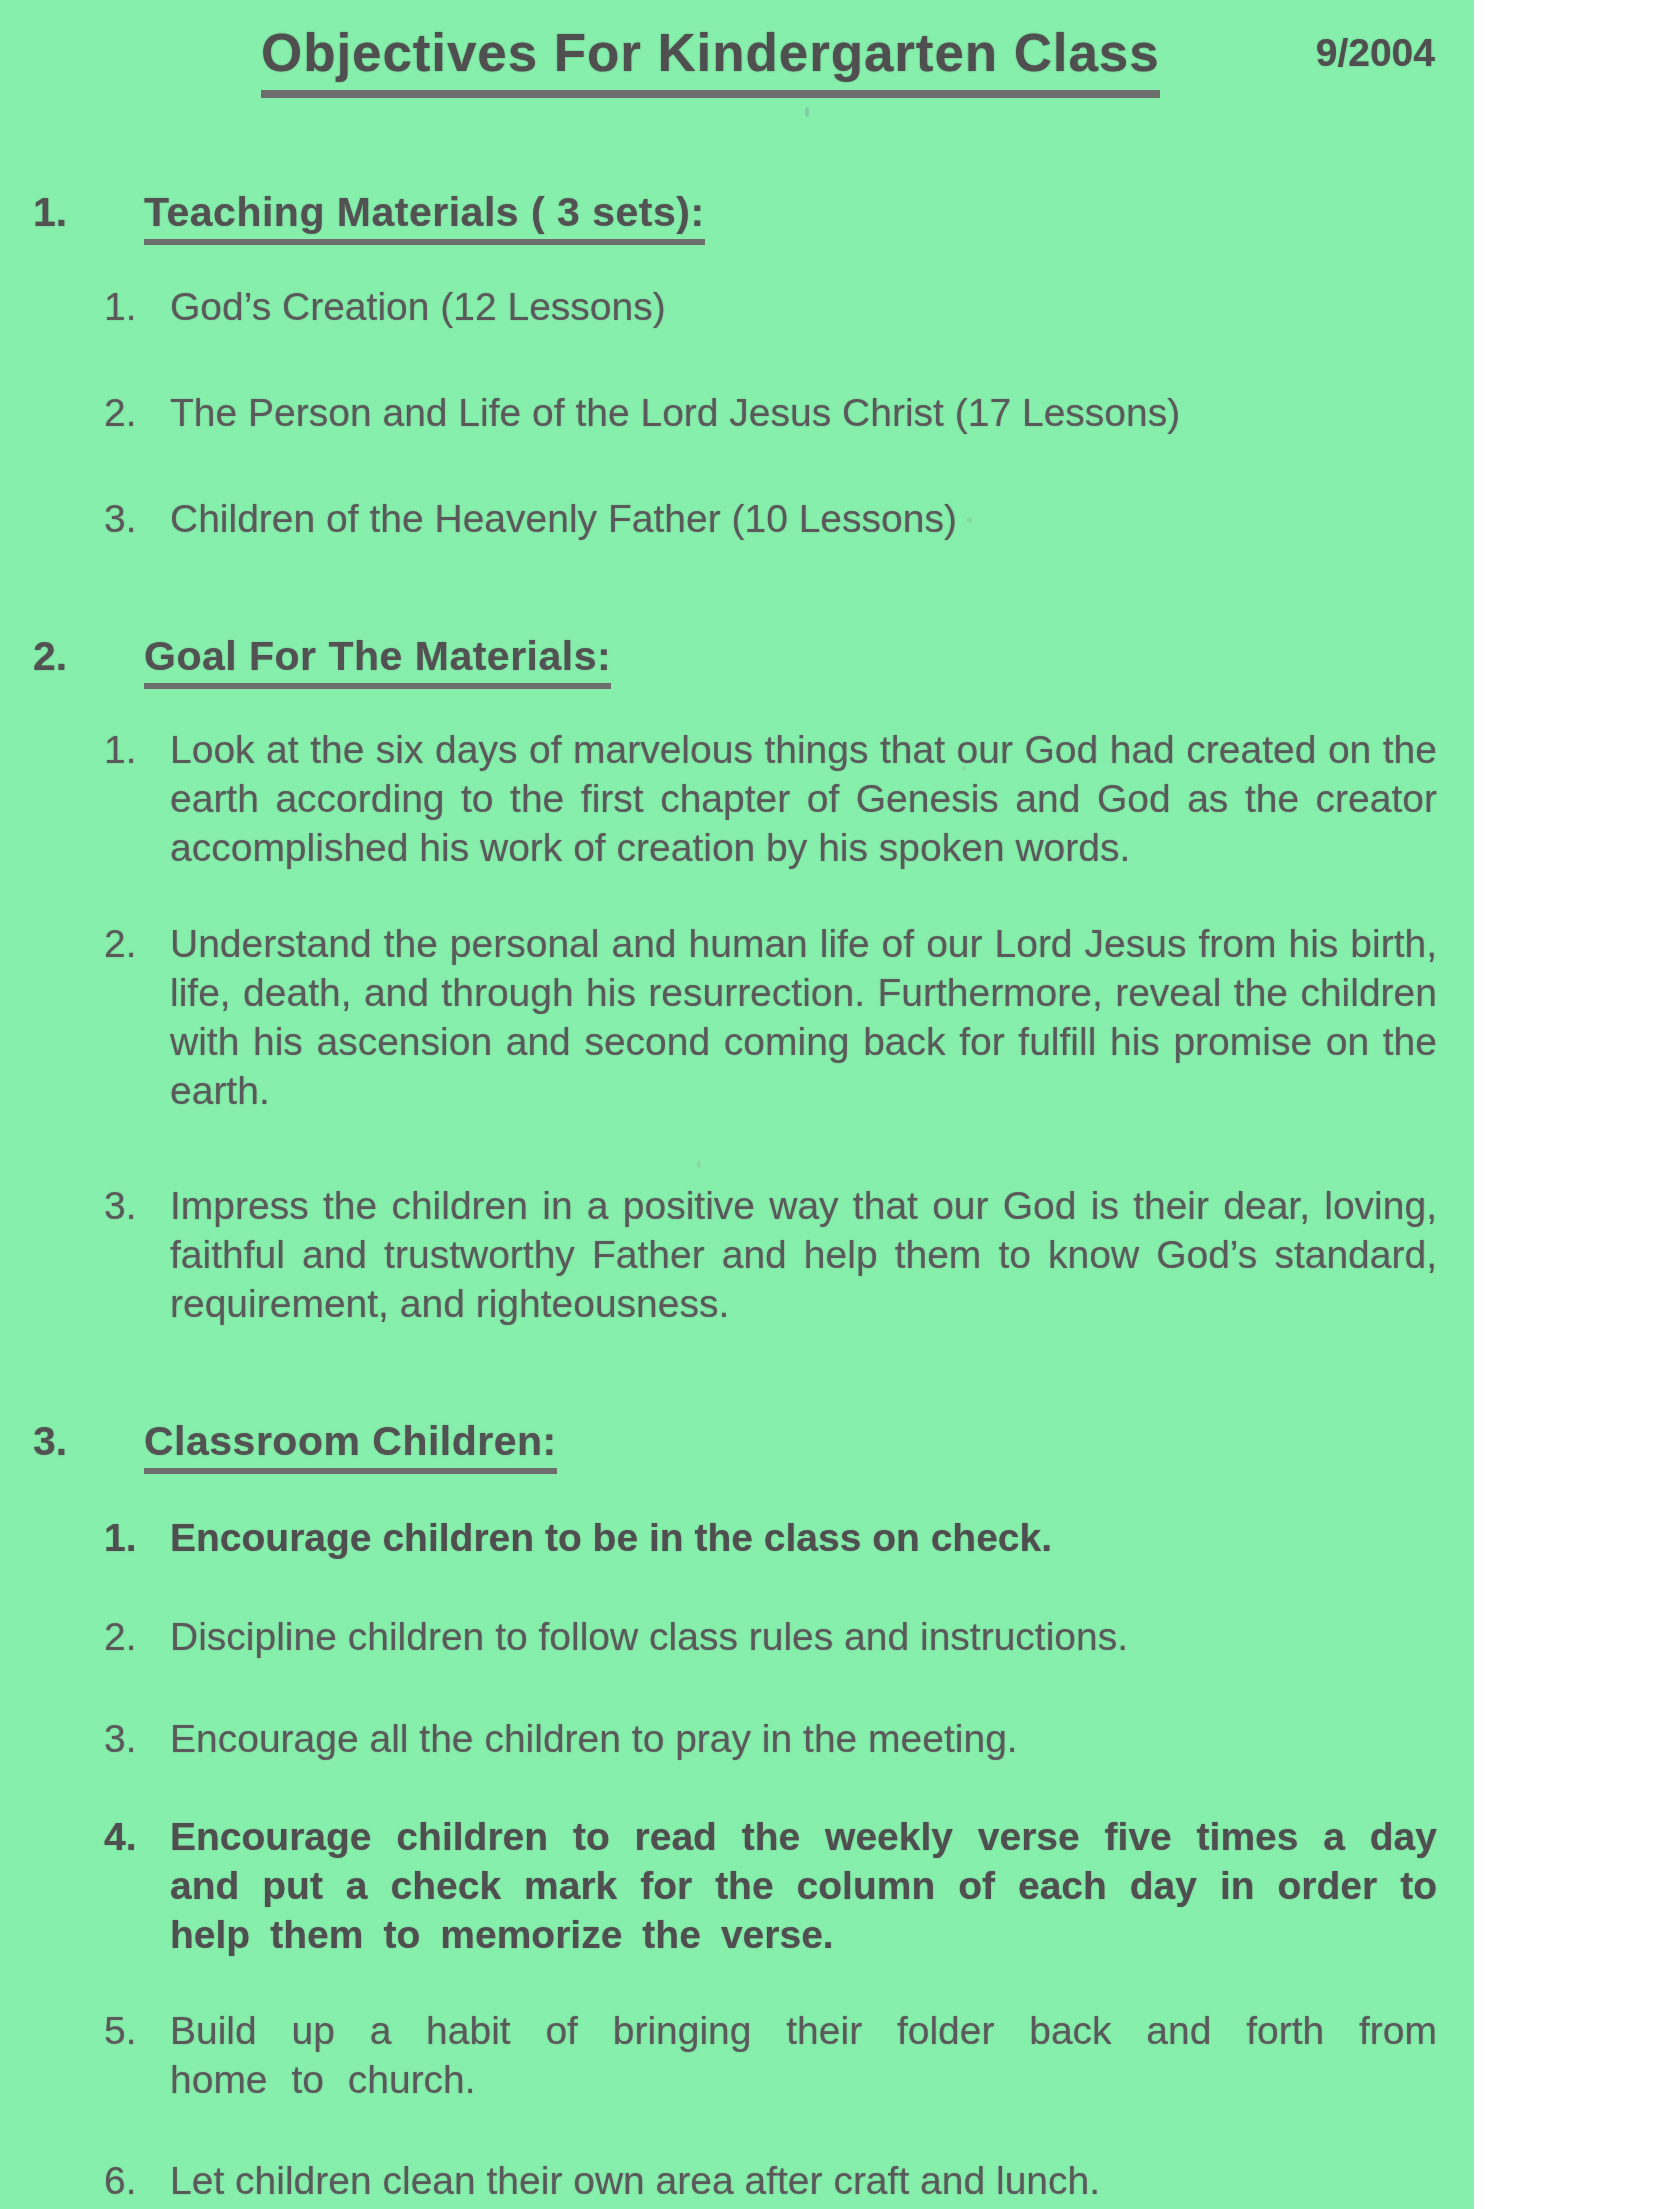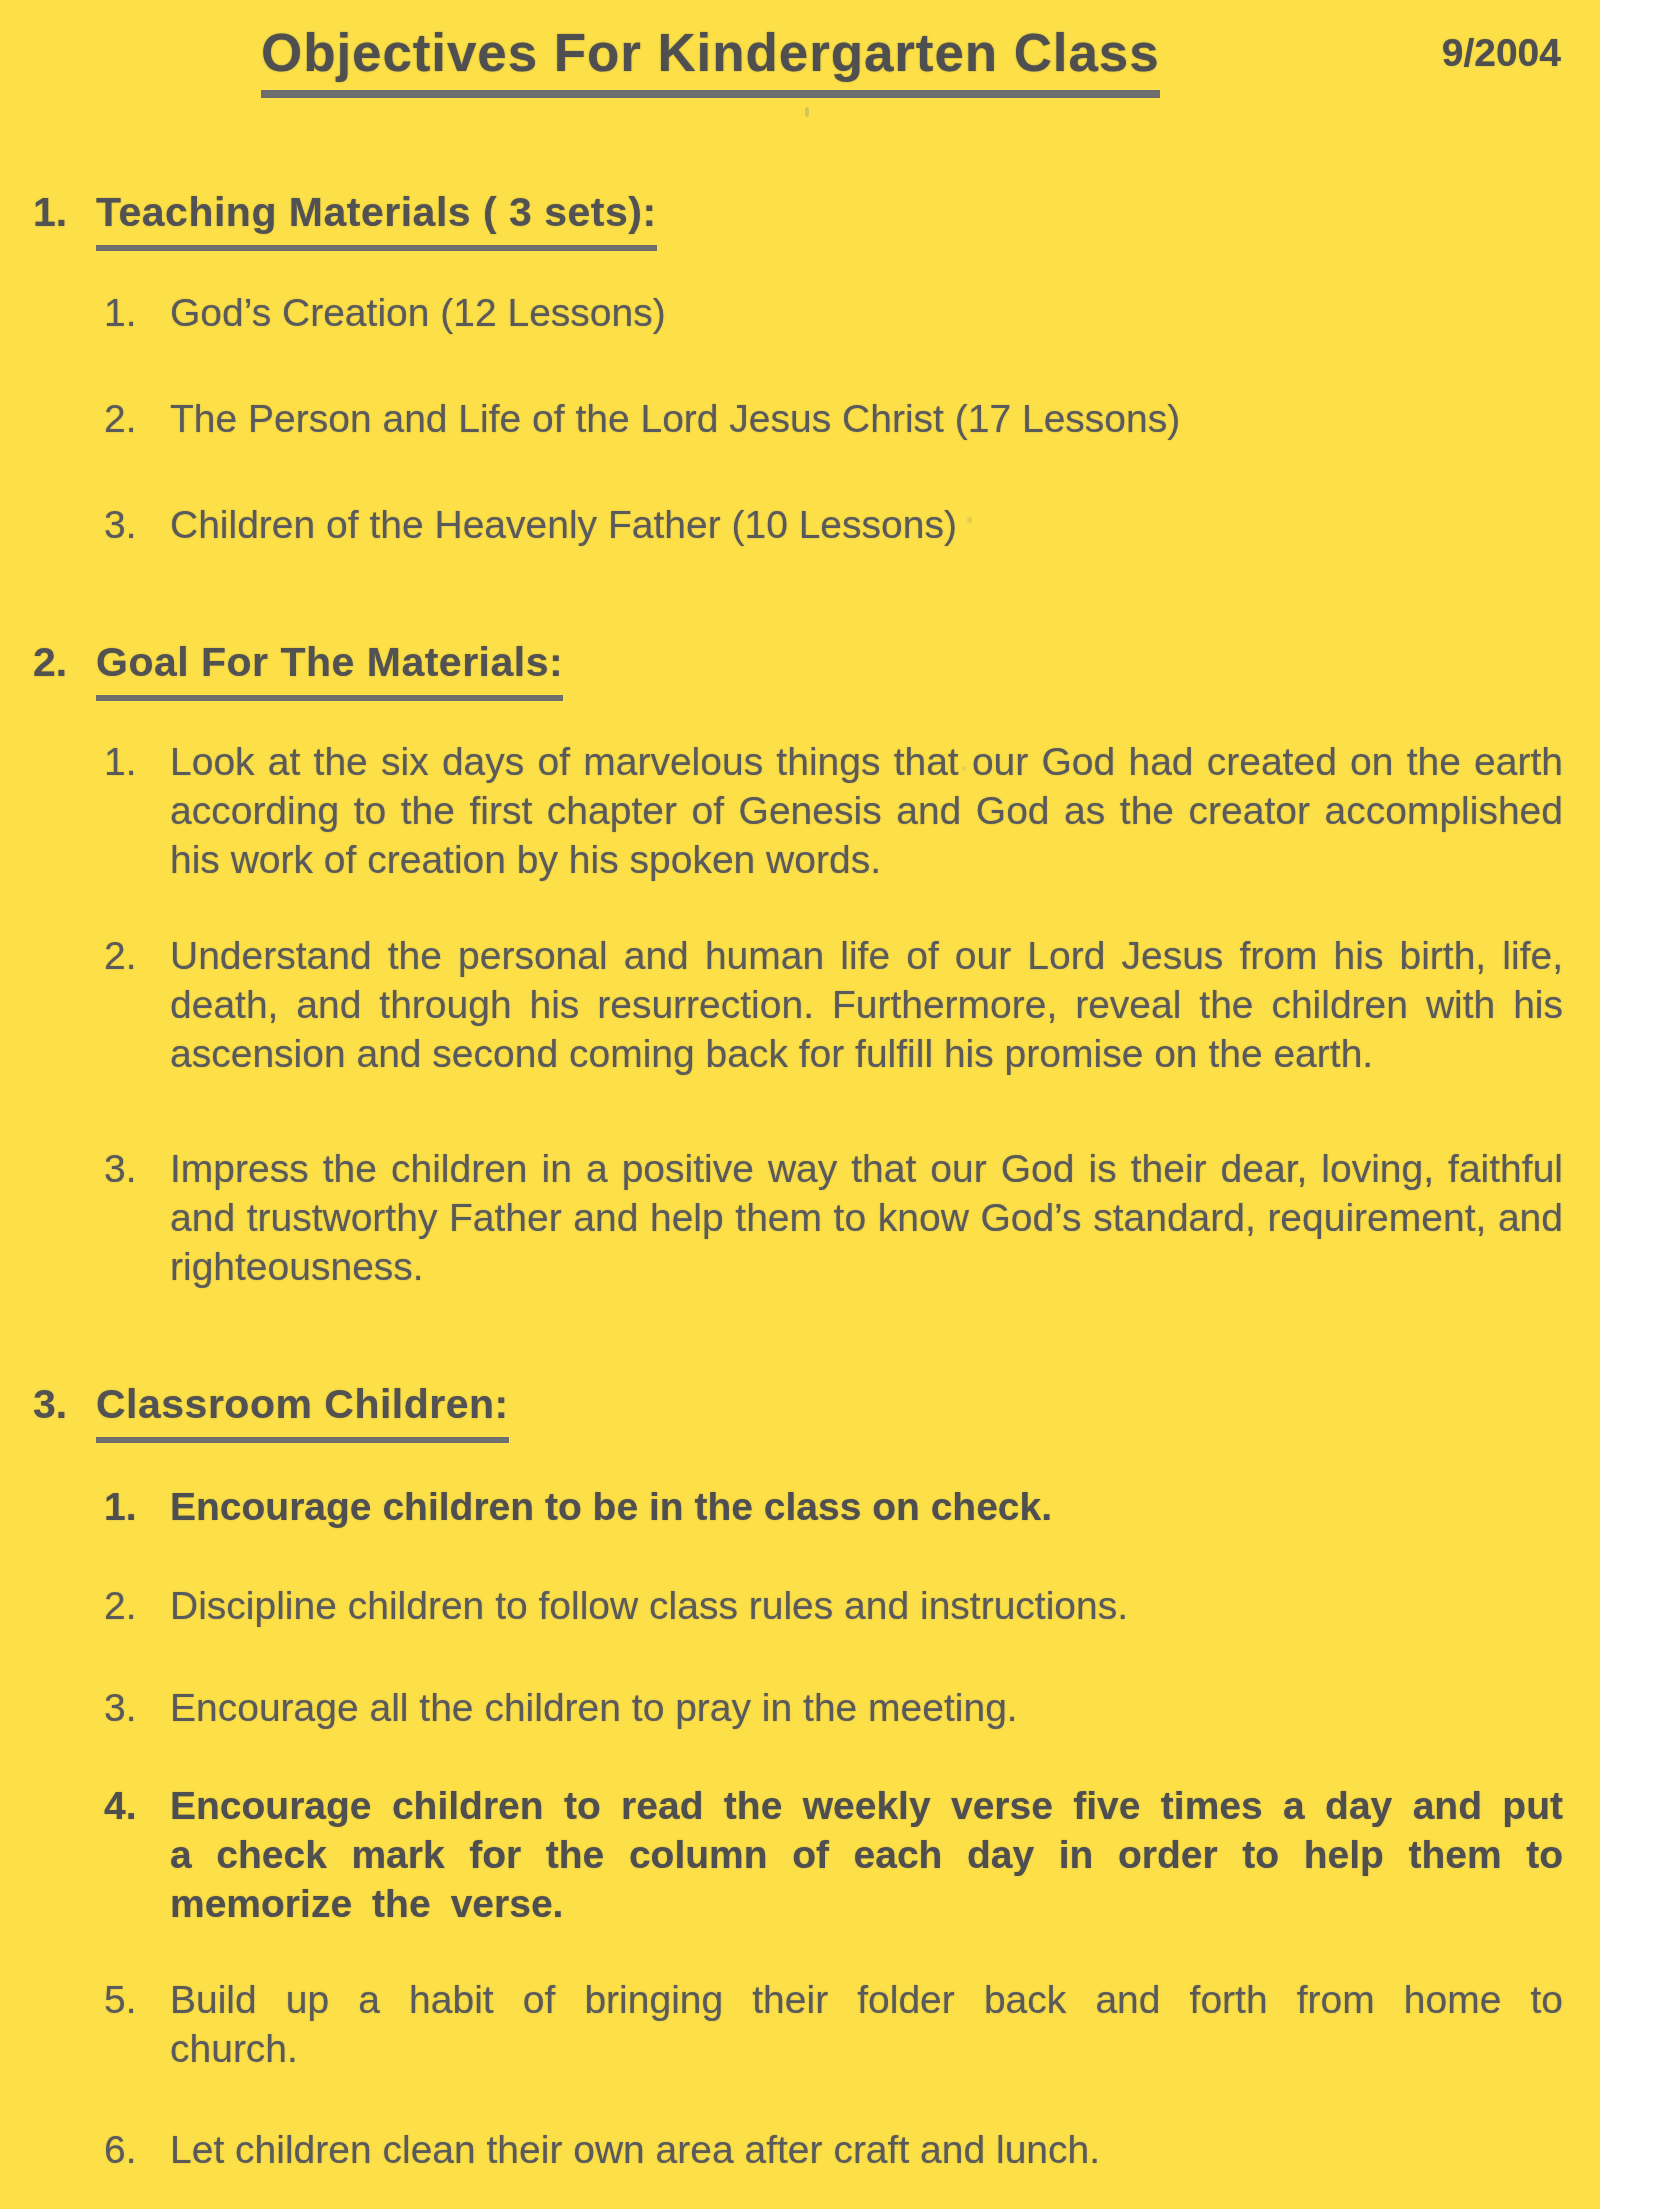--- a/index.html
+++ b/index.html
@@ -1,19 +1,19 @@
 <!DOCTYPE html>
 <html style="font-size:14.8px"><head>
 <meta charset="utf-8">
 <style>
   html,body{margin:0;padding:0;background:#ffffff;}
   .page{
     position:relative;
-    width:1600px;height:2209px;
-    background:#fde047;
+    width:1474px;height:2209px;
+    background:#86efac;
     overflow:hidden;
     font-family:"Liberation Sans", sans-serif;
     color:#5a5a5a;
   }
   
   .header{
     display:flex;align-items:flex-start;
     padding:22px 39px 0 261px;
   }
   .title{
@@ -39,22 +39,23 @@
   }
   .sec-num{
     flex:0 0 63px;
     font-size:41px;font-weight:bold;color:#525252;
     text-shadow:0 0 1.4px rgba(80,80,80,.5);
   }
   .sec-title{
     font-size:41px;font-weight:bold;color:#525252;
     letter-spacing:0.5px;
     text-shadow:0 0 1.4px rgba(80,80,80,.5);
-    padding-bottom:9px;
+    padding-bottom:3px;
     border-bottom:6.5px solid #6e6e6e;
+    margin-left:48px;
   }
   
   .item{
     display:flex;
     margin-left:104px;margin-right:37px;
     font-size:39px;line-height:49px;
     color:#5a5a5a;
     text-shadow:0 0 1.4px rgba(95,95,95,.55);
   }
   .item-num{flex:0 0 66px;}

